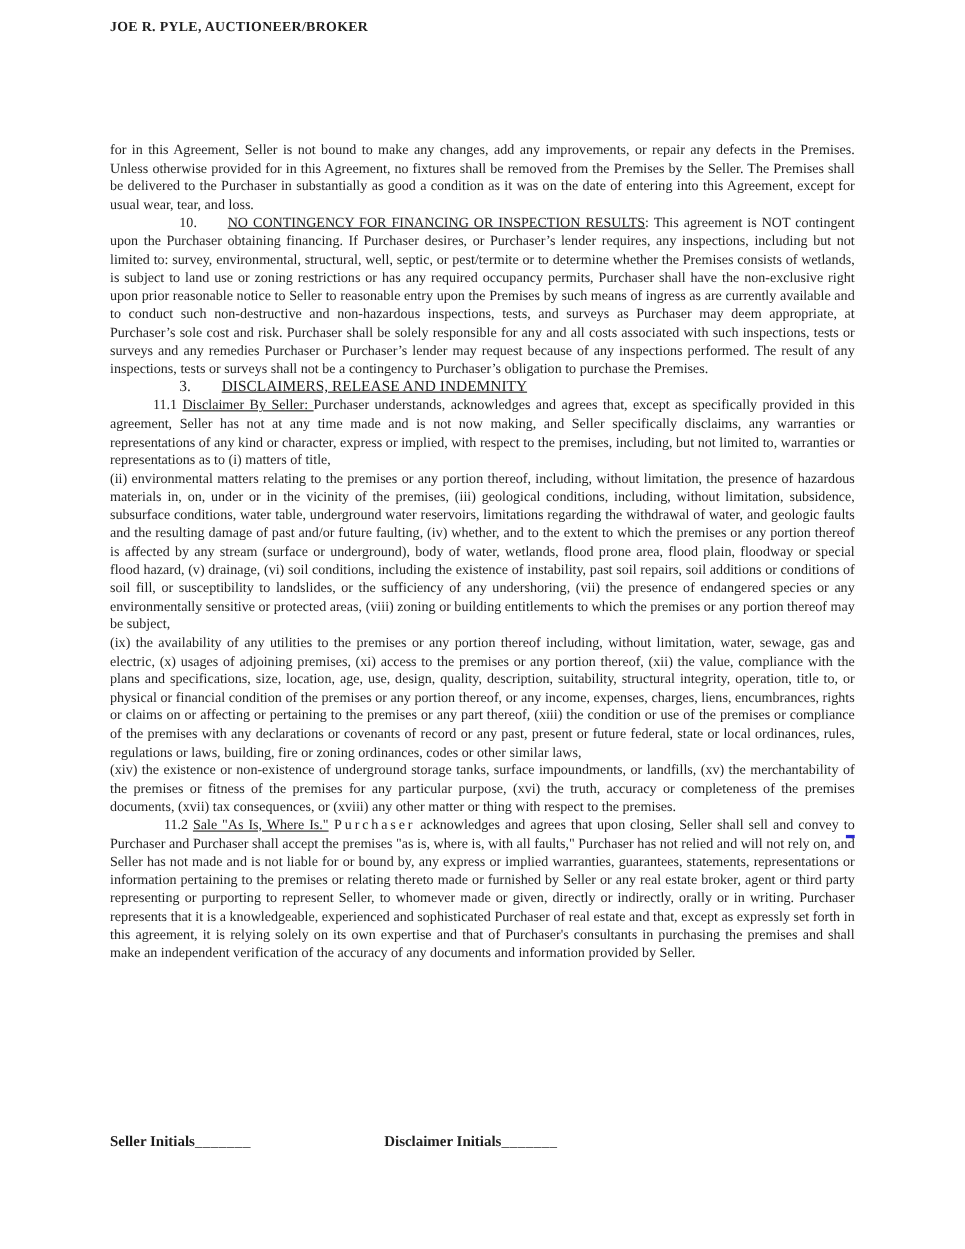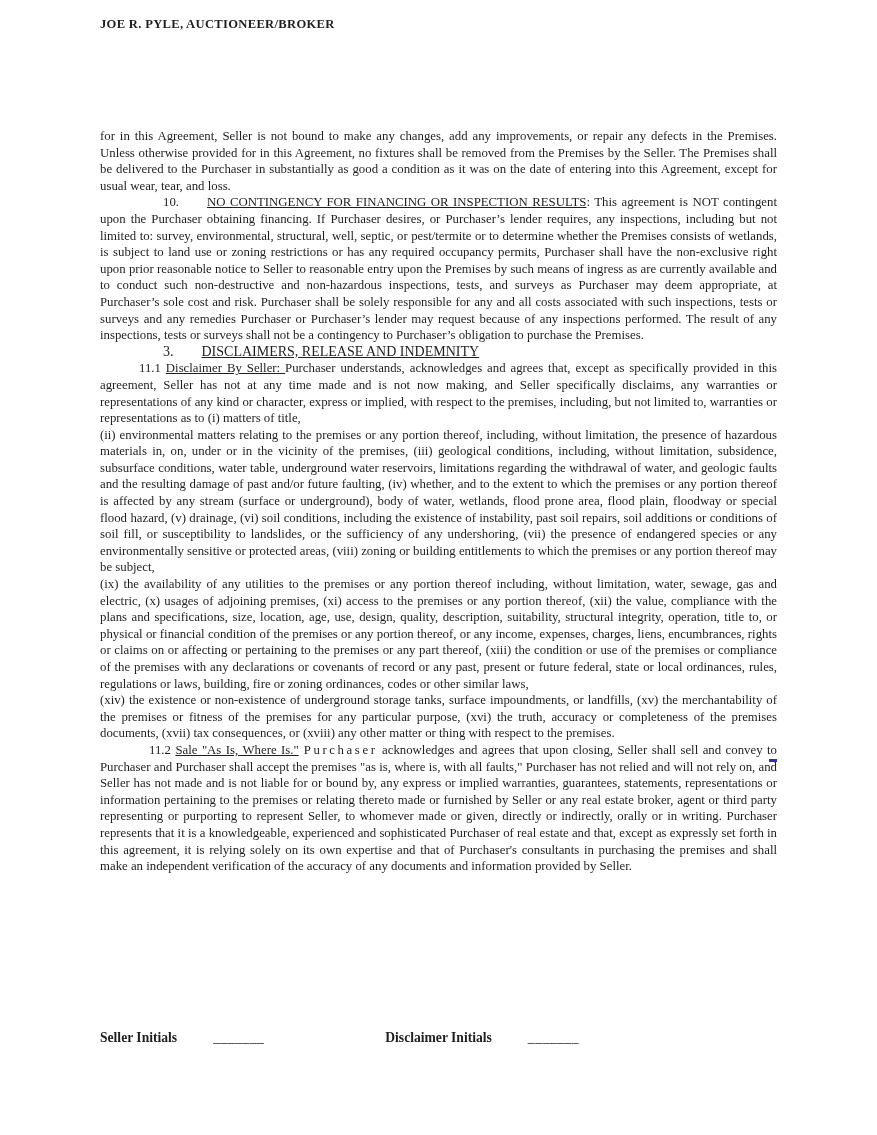--- a/index.html
+++ b/index.html
@@ -31,21 +31,21 @@
   .b4        { margin-left:1px; }
   .p11-2     { margin-top:17px; margin-left:1px; text-indent:49px; }
   .tab       { display:inline-block; width:28px; }
   .underlined{ text-decoration:underline;text-align:right; }
   .spaced    { letter-spacing:2.6px; margin-left:5px; }
   .doc-footer{
     position:absolute; top:1030px; left:100px;
     font-size:13.6px; white-space:nowrap;
   }
   .init-label{ font-weight:bold;text-align:center; }
-  .init-line { font-weight:normal; letter-spacing:0.5px;margin-left:36px; }
+  .init-line { font-weight:normal; letter-spacing:0.5px; }
   .gap-mid   { display:inline-block; width:121px; }
   .blue-mark {
     position:absolute; left:769px; top:759px;
     width:8px; height:3px; background:#2b2bd0;
   }
 </style>
 </head>
 <body>
 
 <div class="page">

